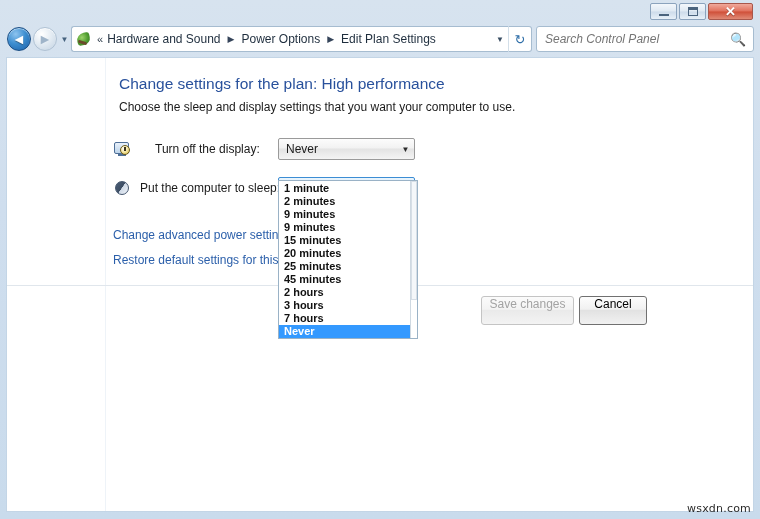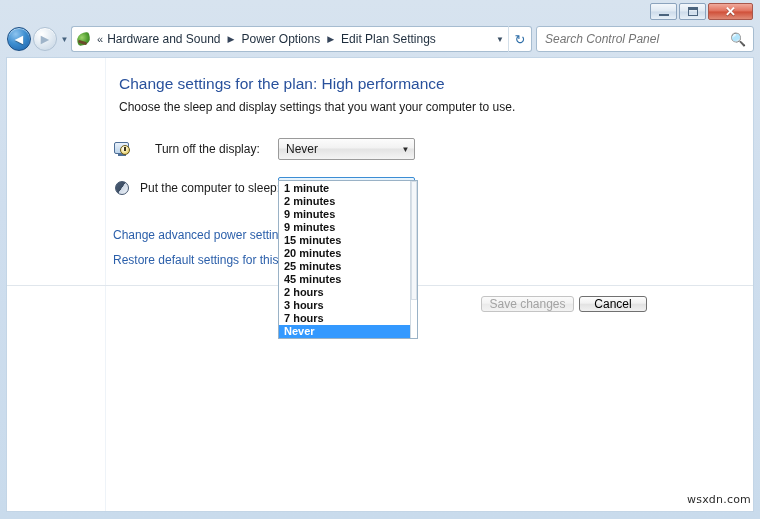--- a/index.html
+++ b/index.html
@@ -352,25 +352,25 @@
   #separator-full {
     position: absolute;
     left: 0; top: 227px;
     width: 99px; height: 1px;
     background: #e0e6ec;
   }
 
   .dlgbtn {
     position: absolute;
     top: 238px;
-    height: 16px;
+    height: 29px;
     font-family: "Liberation Sans", sans-serif;
     font-size: 12px;
     border-radius: 3px;
-    display: flex; align-items: flex-end; justify-content: center;
+    display: flex; align-items: flex-start; justify-content: center;
     white-space: nowrap;
   }
   #save-button {
     left: 375px;
     width: 93px;
     background: linear-gradient(180deg,#fbfbfb 0%, #f3f3f3 45%, #eaeaea 50%, #f3f3f3 100%);
     border: 1px solid #c4c4c4;
     color: #a3a3a3;
   }
   #cancel-button {
@@ -421,21 +421,21 @@
     left: 0; top: 0;
     width: 100%;
     height: 76%;
     background: #f4f7fa;
     border: 1px solid #d6dee6;
   }
 
   
   #watermark {
     position: absolute;
-    right: 9px; bottom: 13px;
+    right: 9px; bottom: 4px;
     font-family: "DejaVu Sans", sans-serif;
     font-size: 11px;
     color: #2b2b2b;
     letter-spacing: .2px;
   }
 </style>
 </head>
 <body>
 
 <div id="window">

